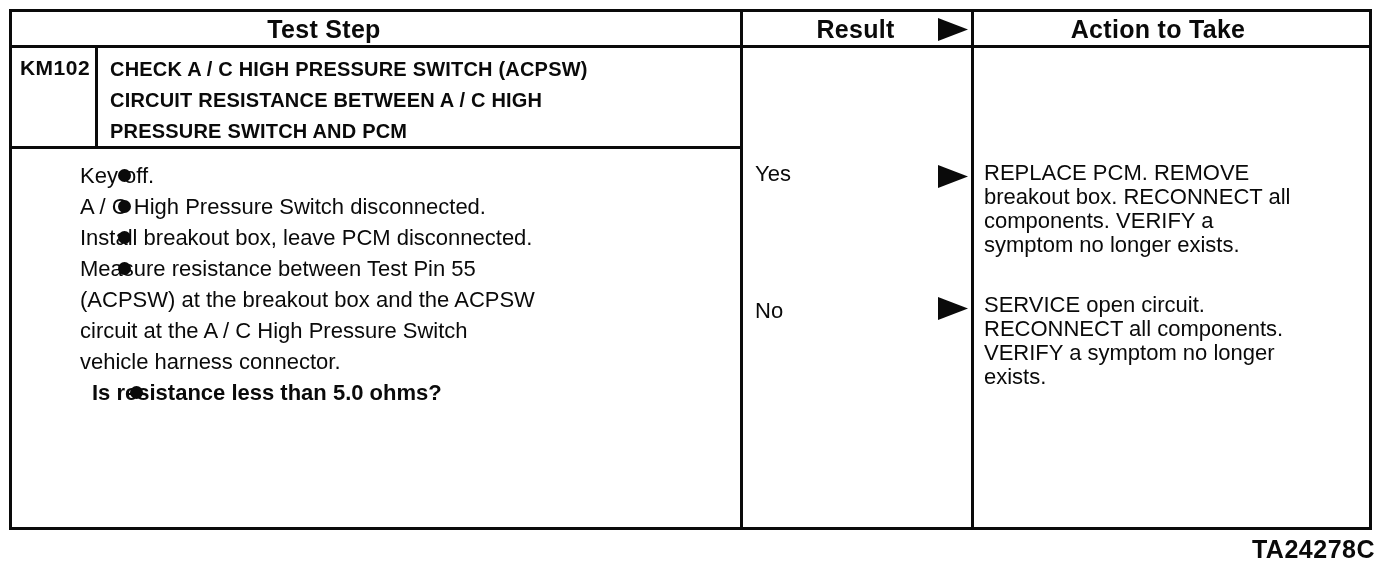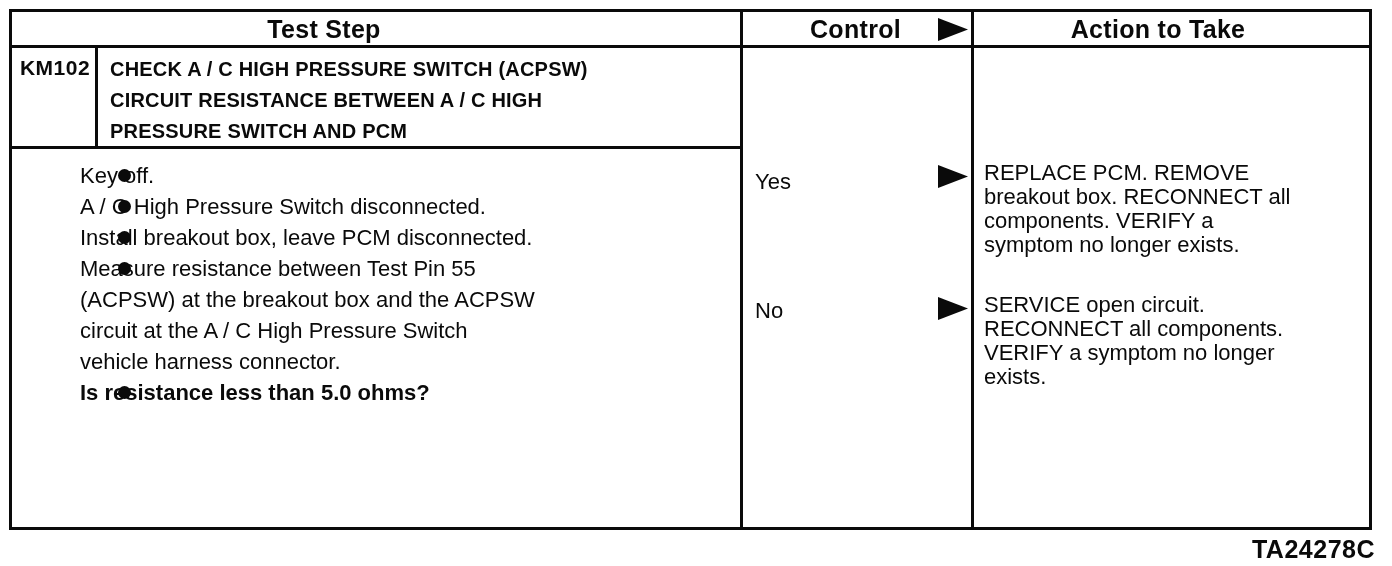--- a/index.html
+++ b/index.html
@@ -96,30 +96,30 @@
   .steps li::before {
     content: "";
     position: absolute;
     left: 106px;
     top: 9px;
     width: 13px;
     height: 13px;
     border-radius: 50%;
     background: #0a0a0a;
   }
-  .steps li.emphasis { font-weight: bold; }
+  .steps li.emphasis { font-weight: bold; margin-left: 12px; }
 
   
   .result-label {
     position: absolute;
     left: 743px;
     font-size: 22px;
     line-height: 31px;
   }
-  .result-yes { top: 154px; }
+  .result-yes { top: 146px; }
   .result-no  { top: 283px; }
 
   
   .action-text {
     position: absolute;
     left: 972px;
     width: 380px;
     font-size: 22px;
     line-height: 24px;
     white-space: pre-line;
@@ -143,21 +143,21 @@
 
   <div class="table">
 
     <div class="vline vline-col1"></div>
     <div class="vline vline-col2"></div>
     <div class="hline hline-header"></div>
     <div class="hline hline-kmrow"></div>
     <div class="vline vline-km"></div>
 
     <div class="hdr hdr-test">Test Step</div>
-    <div class="hdr hdr-result">Control</div>
+    <div class="hdr hdr-result">Result</div>
     <svg class="arrow-icon arrow-header" width="30" height="23" viewBox="0 0 30 23">
       <polygon points="0,0 30,11.5 0,23" fill="#0a0a0a"></polygon>
     </svg>
     <div class="hdr hdr-action">Action to Take</div>
 
     <div class="km-id">KM102</div>
     <div class="km-title">CHECK A / C HIGH PRESSURE SWITCH (ACPSW)
 CIRCUIT RESISTANCE BETWEEN A / C HIGH
 PRESSURE SWITCH AND PCM</div>
 

